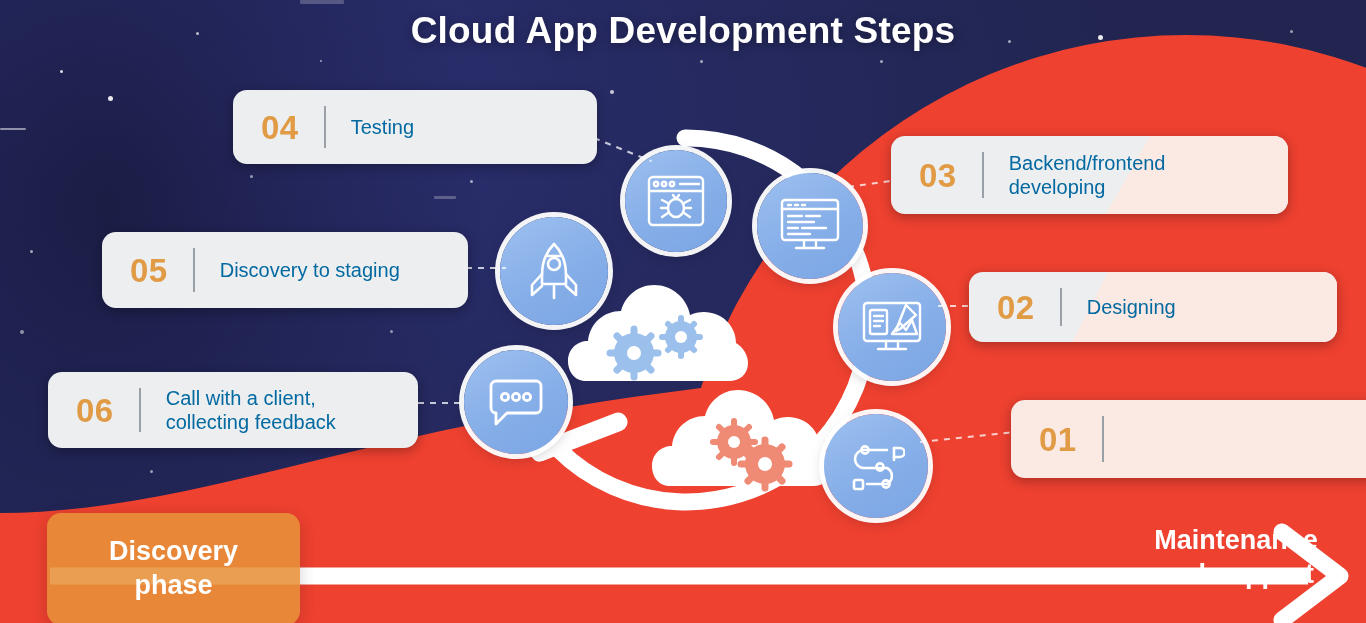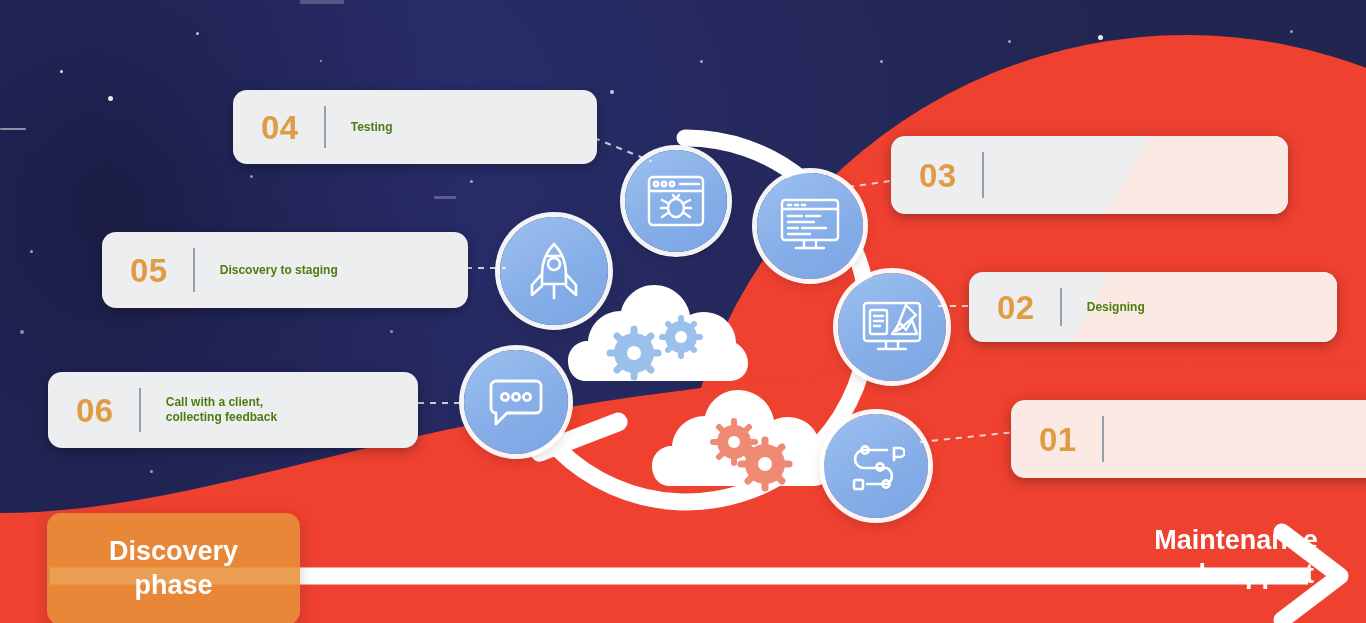--- a/index.html
+++ b/index.html
@@ -118,26 +118,26 @@
   }
   .card-div {
     position: relative;
     width: 2px;
     background: #9aa0a8;
     align-self: stretch;
     margin: 16px 0;
   }
   .card-label {
     position: relative;
-    color: #4d7c0f;
-    font-size: 12px;
+    color: #0369a1;
+    font-size: 20px;
     line-height: 1.22;
     padding: 0 20px 0 16px;
     white-space: pre-line;
-    font-weight: 700;
+    font-weight: 400;
   }
   
   .discovery {
     position: absolute;
     left: 47px;
     top: 513px;
     width: 253px;
     height: 112px;
     border-radius: 14px;
     background: rgba(231,145,57,0.88);
@@ -206,20 +206,21 @@
     <div class="star dash" style="left:0px;top:128px;width:26px;height:2px"></div>
     <div class="star dash" style="left:434px;top:196px;width:22px;height:3px;opacity:.5"></div>
     <div class="star dash" style="left:300px;top:0px;width:44px;height:4px;opacity:.45"></div>
   </div>
 
   <div class="red-blob"></div>
   <svg class="red-wave" viewBox="0 0 1366 260" preserveAspectRatio="none">
     <path d="M0,150 C150,150 300,96 470,62 C640,28 820,8 1000,2 L1366,0 L1366,260 L0,260 Z" fill="#ee4130"></path>
   </svg>
 
+  <div class="title">Cloud App Development Steps</div>
 
   <svg class="ring-svg" viewBox="0 0 520 420">
     <path d="M 255 8
              A 182 182 0 1 1 92 268" fill="none" stroke="#ffffff" stroke-width="17" stroke-linecap="round"></path>
     <path d="M 58 252 L 110 322 L 188 292" fill="none" stroke="#ffffff" stroke-width="19" stroke-linecap="round" stroke-linejoin="round"></path>
     <path d="M 92 268 L 112 322" fill="none" stroke="#ffffff" stroke-width="17" stroke-linecap="round"></path>
   </svg>
 
   <svg style="position:absolute;left:50px;top:530px;width:1316px;height:93px;overflow:visible" viewBox="0 0 1316 93">
     <path d="M 0 46 L 1258 46" fill="none" stroke="#ffffff" stroke-width="17" stroke-linecap="butt"></path>
@@ -392,20 +393,22 @@
     <div class="card-num">06</div>
     <div class="card-div"></div>
     <div class="card-label">Call with a client,
 collecting feedback</div>
   </div>
 
   <div class="card" style="left:891px;top:136px;width:397px;height:78px">
     <div class="card-tint" style="width:182px;clip-path:polygon(44px 0, 100% 0, 100% 100%, 0 100%)"></div>
     <div class="card-num">03</div>
     <div class="card-div"></div>
+    <div class="card-label">Backend/frontend
+developing</div>
   </div>
 
   <div class="card" style="left:969px;top:272px;width:368px;height:70px">
     <div class="card-tint" style="width:265px;clip-path:polygon(36px 0, 100% 0, 100% 100%, 0 100%)"></div>
     <div class="card-num">02</div>
     <div class="card-div"></div>
     <div class="card-label">Designing</div>
   </div>
 
   <div class="card" style="left:1011px;top:400px;width:380px;height:78px;background:#fbe9e4">

